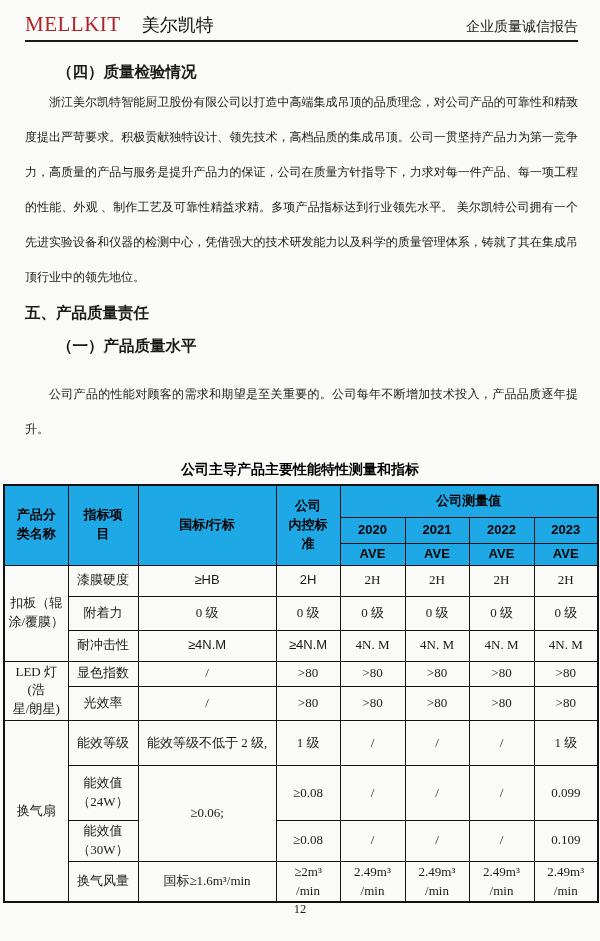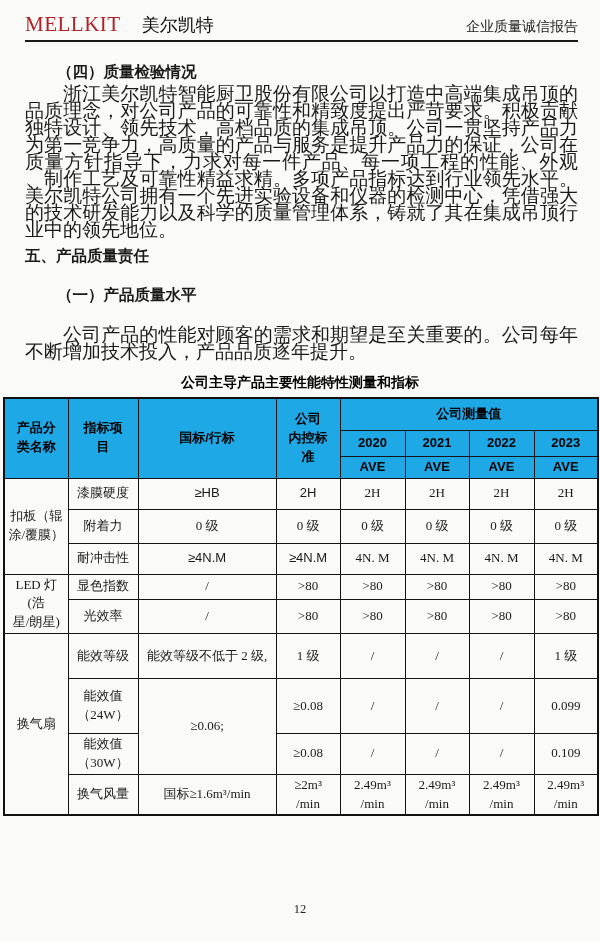--- a/index.html
+++ b/index.html
@@ -29,21 +29,21 @@
   .h-sub{
     font-weight:bold;font-size:15.5px;
     margin:20px 25px 0 57px;
   }
   .h-main{
     font-weight:bold;font-size:15.5px;
     margin:8px 25px 0 25px;
   }
   .para{
     margin:2px 22px 0 25px;
-    font-size:19px;line-height:17px;
+    font-size:12px;line-height:35px;
     text-align:justify;text-indent:2em;
   }
   .para2{margin-top:20px;}
   .tbl-title{
     margin:14px 0 0 0;text-align:center;
     font-family:"Liberation Sans","DejaVu Sans",sans-serif;
     font-weight:bold;font-size:14px;color:#000;
   }
 
   
@@ -97,21 +97,21 @@
       <span class="brand-cn">美尔凯特</span>
     </div>
     <div class="doc-title">企业质量诚信报告</div>
   </div>
   <hr class="hdr-rule">
 
   <div class="h-sub">（四）质量检验情况</div>
   <p class="para">浙江美尔凯特智能厨卫股份有限公司以打造中高端集成吊顶的品质理念，对公司产品的可靠性和精致度提出严苛要求。积极贡献独特设计、领先技术，高档品质的集成吊顶。公司一贯坚持产品力为第一竞争力，高质量的产品与服务是提升产品力的保证，公司在质量方针指导下，力求对每一件产品、每一项工程的性能、外观 、制作工艺及可靠性精益求精。多项产品指标达到行业领先水平。 美尔凯特公司拥有一个先进实验设备和仪器的检测中心，凭借强大的技术研发能力以及科学的质量管理体系，铸就了其在集成吊顶行业中的领先地位。</p>
 
   <div class="h-main">五、产品质量责任</div>
-  <div class="h-sub" style="margin-top:18px;">（一）产品质量水平</div>
+  <div class="h-sub" style="margin-top:12px;">（一）产品质量水平</div>
   <p class="para para2">公司产品的性能对顾客的需求和期望是至关重要的。公司每年不断增加技术投入，产品品质逐年提升。</p>
 
   <div class="tbl-title">公司主导产品主要性能特性测量和指标</div>
 
   <table class="qt">
     <colgroup>
       <col style="width:64px">
         <col style="width:70px">
         <col style="width:138px">
         <col style="width:64px">

